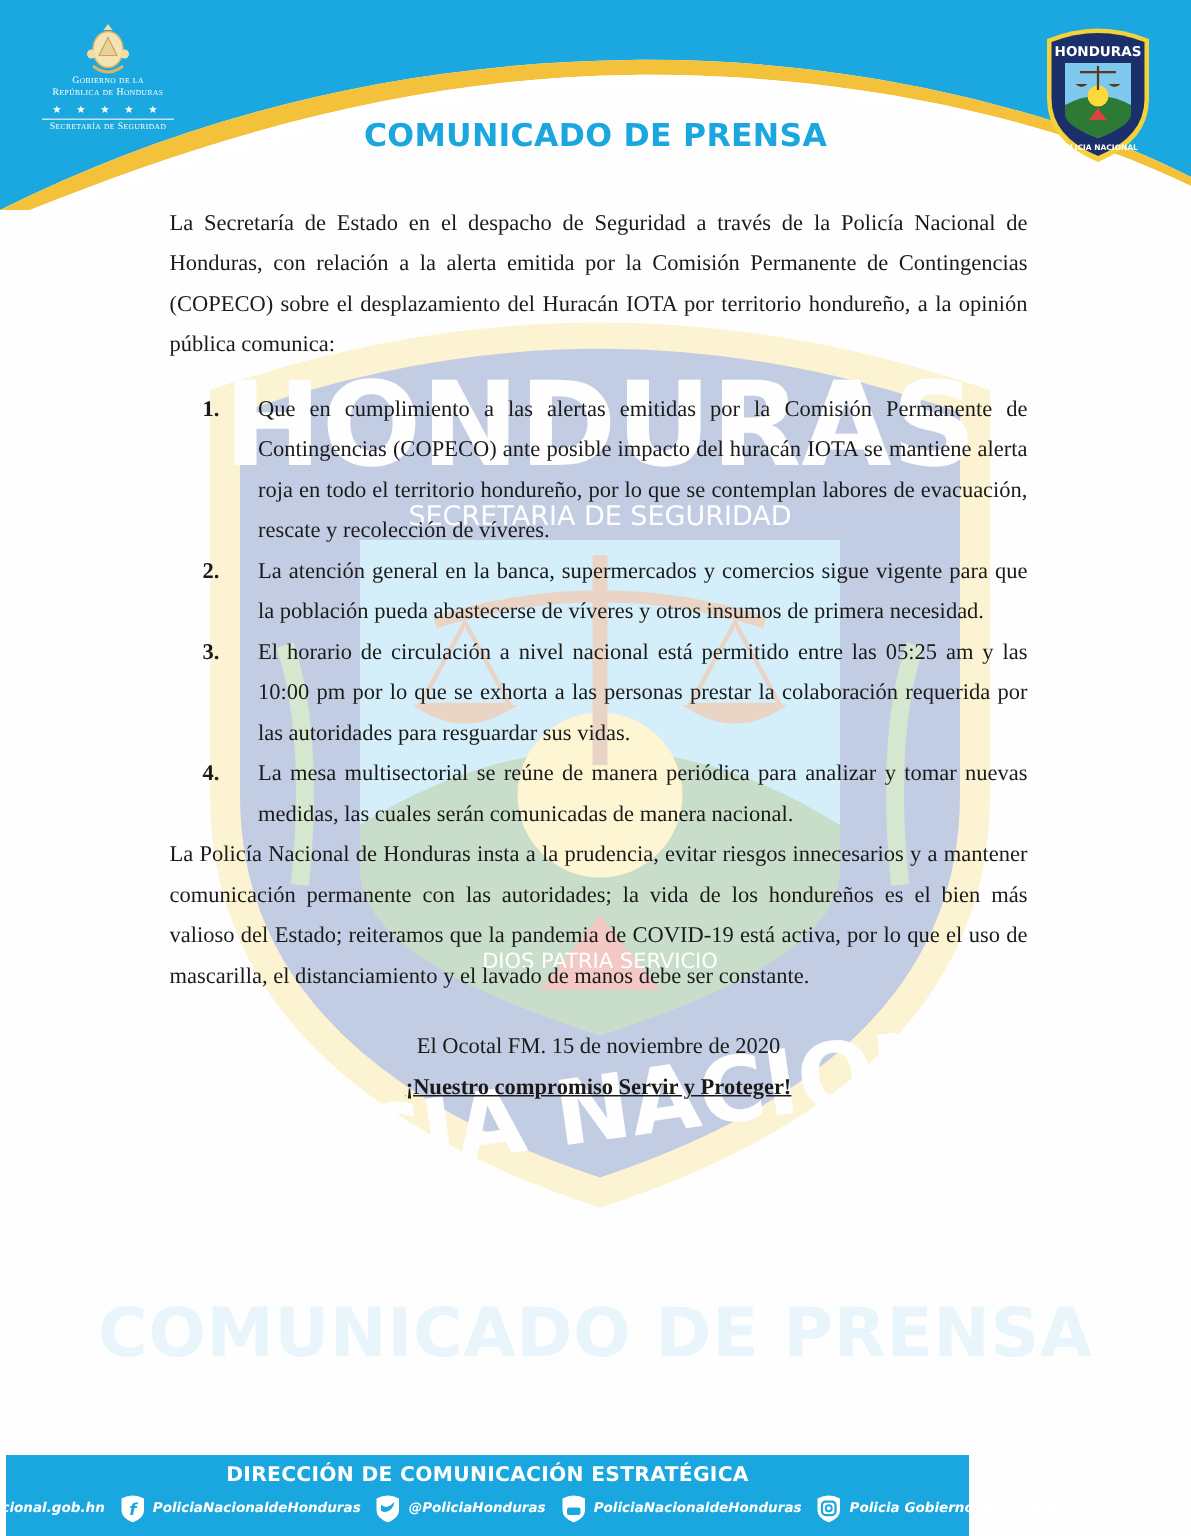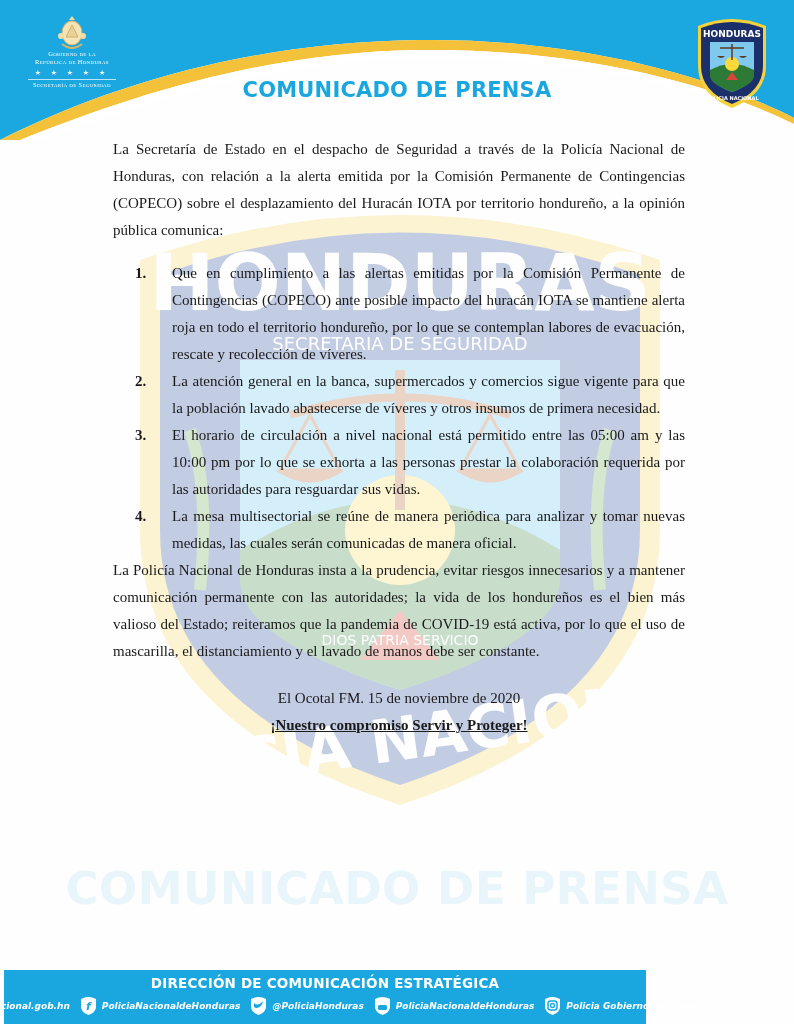--- a/index.html
+++ b/index.html
@@ -112,29 +112,29 @@
   <div class="content">
     <p class="intro">La Secretaría de Estado en el despacho de Seguridad a través de la Policía Nacional de Honduras, con relación a la alerta emitida por la Comisión Permanente de Contingencias (COPECO) sobre el desplazamiento del Huracán IOTA por territorio hondureño, a la opinión pública comunica:</p>
 
     <div class="list">
       <div class="item">
         <span class="item-num">1.</span>
         <span class="item-text">Que en cumplimiento a las alertas emitidas por la Comisión Permanente de Contingencias (COPECO) ante posible impacto del huracán IOTA se mantiene alerta roja en todo el territorio hondureño, por lo que se contemplan labores de evacuación, rescate y recolección de víveres.</span>
       </div>
       <div class="item">
         <span class="item-num">2.</span>
-        <span class="item-text">La atención general en la banca, supermercados y comercios sigue vigente para que la población lavado abastecerse de víveres y otros insumos de primera necesidad.</span>
+        <span class="item-text">La atención general en la banca, supermercados y comercios sigue vigente para que la población pueda abastecerse de víveres y otros insumos de primera necesidad.</span>
       </div>
       <div class="item">
         <span class="item-num">3.</span>
-        <span class="item-text">El horario de circulación a nivel nacional está permitido entre las 05:00 am y las 10:00 pm por lo que se exhorta a las personas prestar la colaboración requerida por las autoridades para resguardar sus vidas.</span>
+        <span class="item-text">El horario de circulación a nivel nacional está permitido entre las 05:25 am y las 10:00 pm por lo que se exhorta a las personas prestar la colaboración requerida por las autoridades para resguardar sus vidas.</span>
       </div>
       <div class="item">
         <span class="item-num">4.</span>
-        <span class="item-text">La mesa multisectorial se reúne de manera periódica para analizar y tomar nuevas medidas, las cuales serán comunicadas de manera oficial.</span>
+        <span class="item-text">La mesa multisectorial se reúne de manera periódica para analizar y tomar nuevas medidas, las cuales serán comunicadas de manera nacional.</span>
       </div>
     </div>
 
     <p class="closing">La Policía Nacional de Honduras insta a la prudencia, evitar riesgos innecesarios y a mantener comunicación permanente con las autoridades; la vida de los hondureños es el bien más valioso del Estado; reiteramos que la pandemia de COVID-19 está activa, por lo que el uso de mascarilla, el distanciamiento y el lavado de manos debe ser constante.</p>
 
     <div class="signoff">
       <div>El Ocotal FM. 15 de noviembre de 2020</div>
       <div class="motto">¡Nuestro compromiso Servir y Proteger!</div>
     </div>
   </div>

